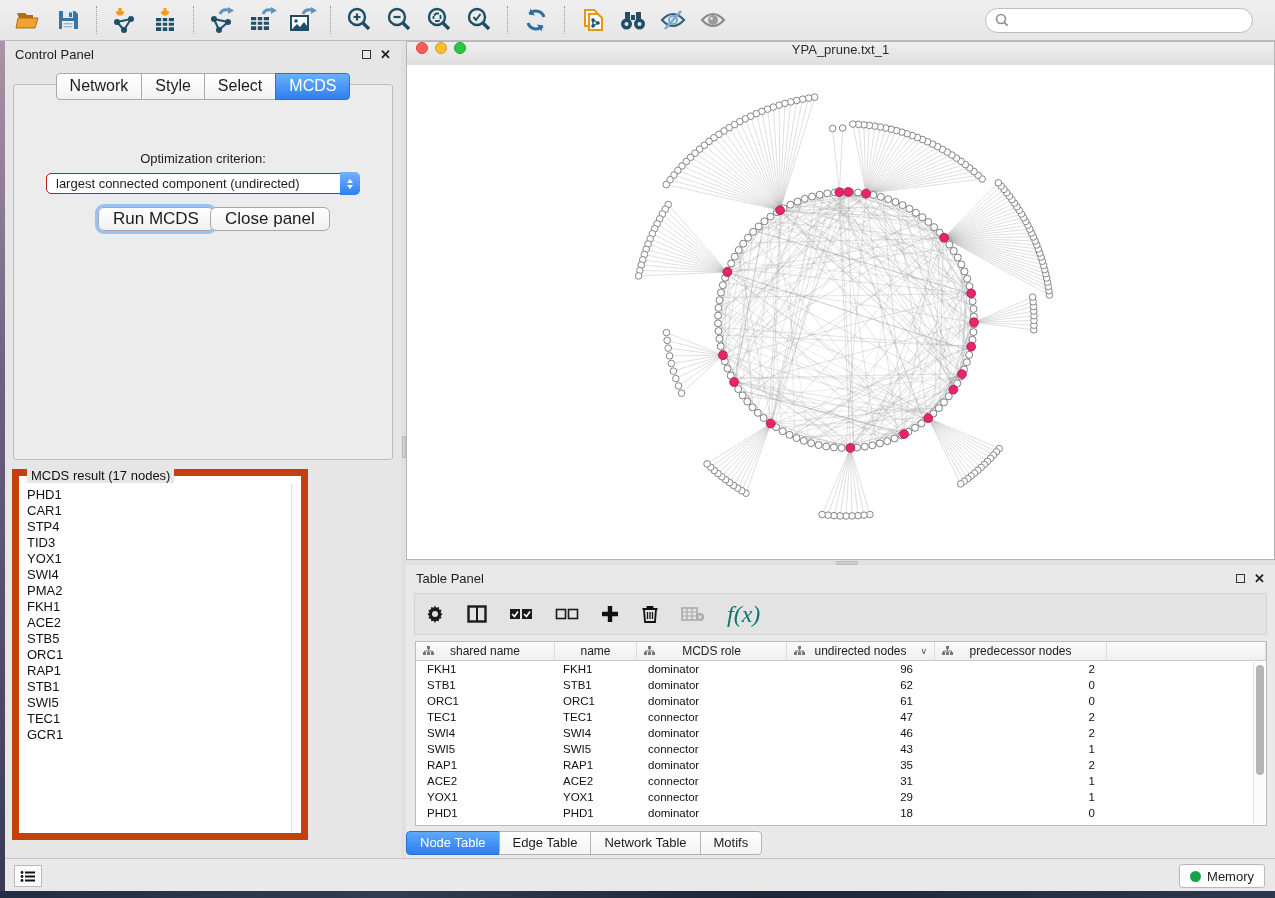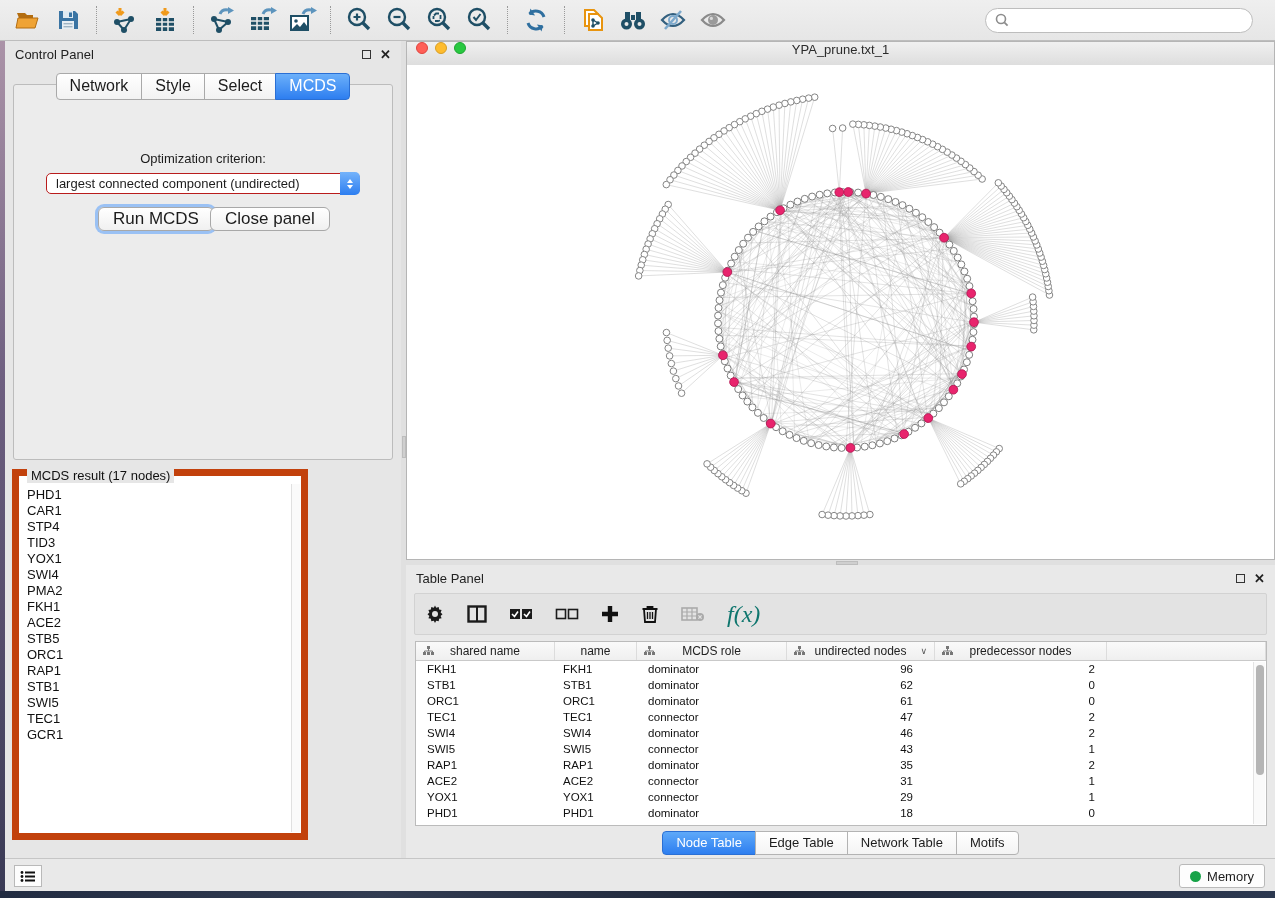--- a/index.html
+++ b/index.html
@@ -102,21 +102,21 @@
   .hcell .tree-ic { position:absolute; left:7px; }
   .sort-chev { position:absolute; right:7px; color:#555; font-size:9px; }
   .trow { height:16px; }
   .trow > div { font-size:11.5px; color:#111; display:flex; align-items:center; padding-left:11px; }
   .trow > div:nth-child(2) { padding-left:8px; }
   .trow > div:nth-child(4) { justify-content:flex-end; padding:0 22px 0 0; }
   .trow > div:nth-child(5) { justify-content:flex-end; padding:0 12px 0 0; }
   #tp-vscroll { position:absolute; right:1px; top:20px; bottom:1px; width:12px; background:#fafafa; border-left:1px solid #e3e3e3; }
   #tp-vscroll .thumb { position:absolute; left:1.5px; top:3px; width:8px; height:110px; background:#b5b5b5; border-radius:5px; }
 
-  #tp-tabs { position:absolute; left:0; right:0; top:266px; display:flex; justify-content:center; }
+  #tp-tabs { position:absolute; left:0; right:0; top:266px; display:flex; justify-content:flex-start; }
   .seg2 { padding:3px 13px 4px; background:linear-gradient(#ffffff,#f4f4f4);
     border:1px solid #b3b3b3; margin-left:-1px; font-size:13px; }
   .seg2:first-child { border-radius:4px 0 0 4px; margin-left:0; }
   .seg2:last-child { border-radius:0 4px 4px 0; }
   .seg2.active { background:linear-gradient(#5ea9f9,#2d7ef0); color:#fff; border-color:#2a6fd4; }
 
   
   #statusbar { position:absolute; left:0; top:817px; width:1270px; height:33px;
     background:#e9e9e9; border-top:1px solid #c6c6c6; }
   #menu-btn { position:absolute; left:9px; top:6px; width:28px; height:22px; background:#fdfdfd;

